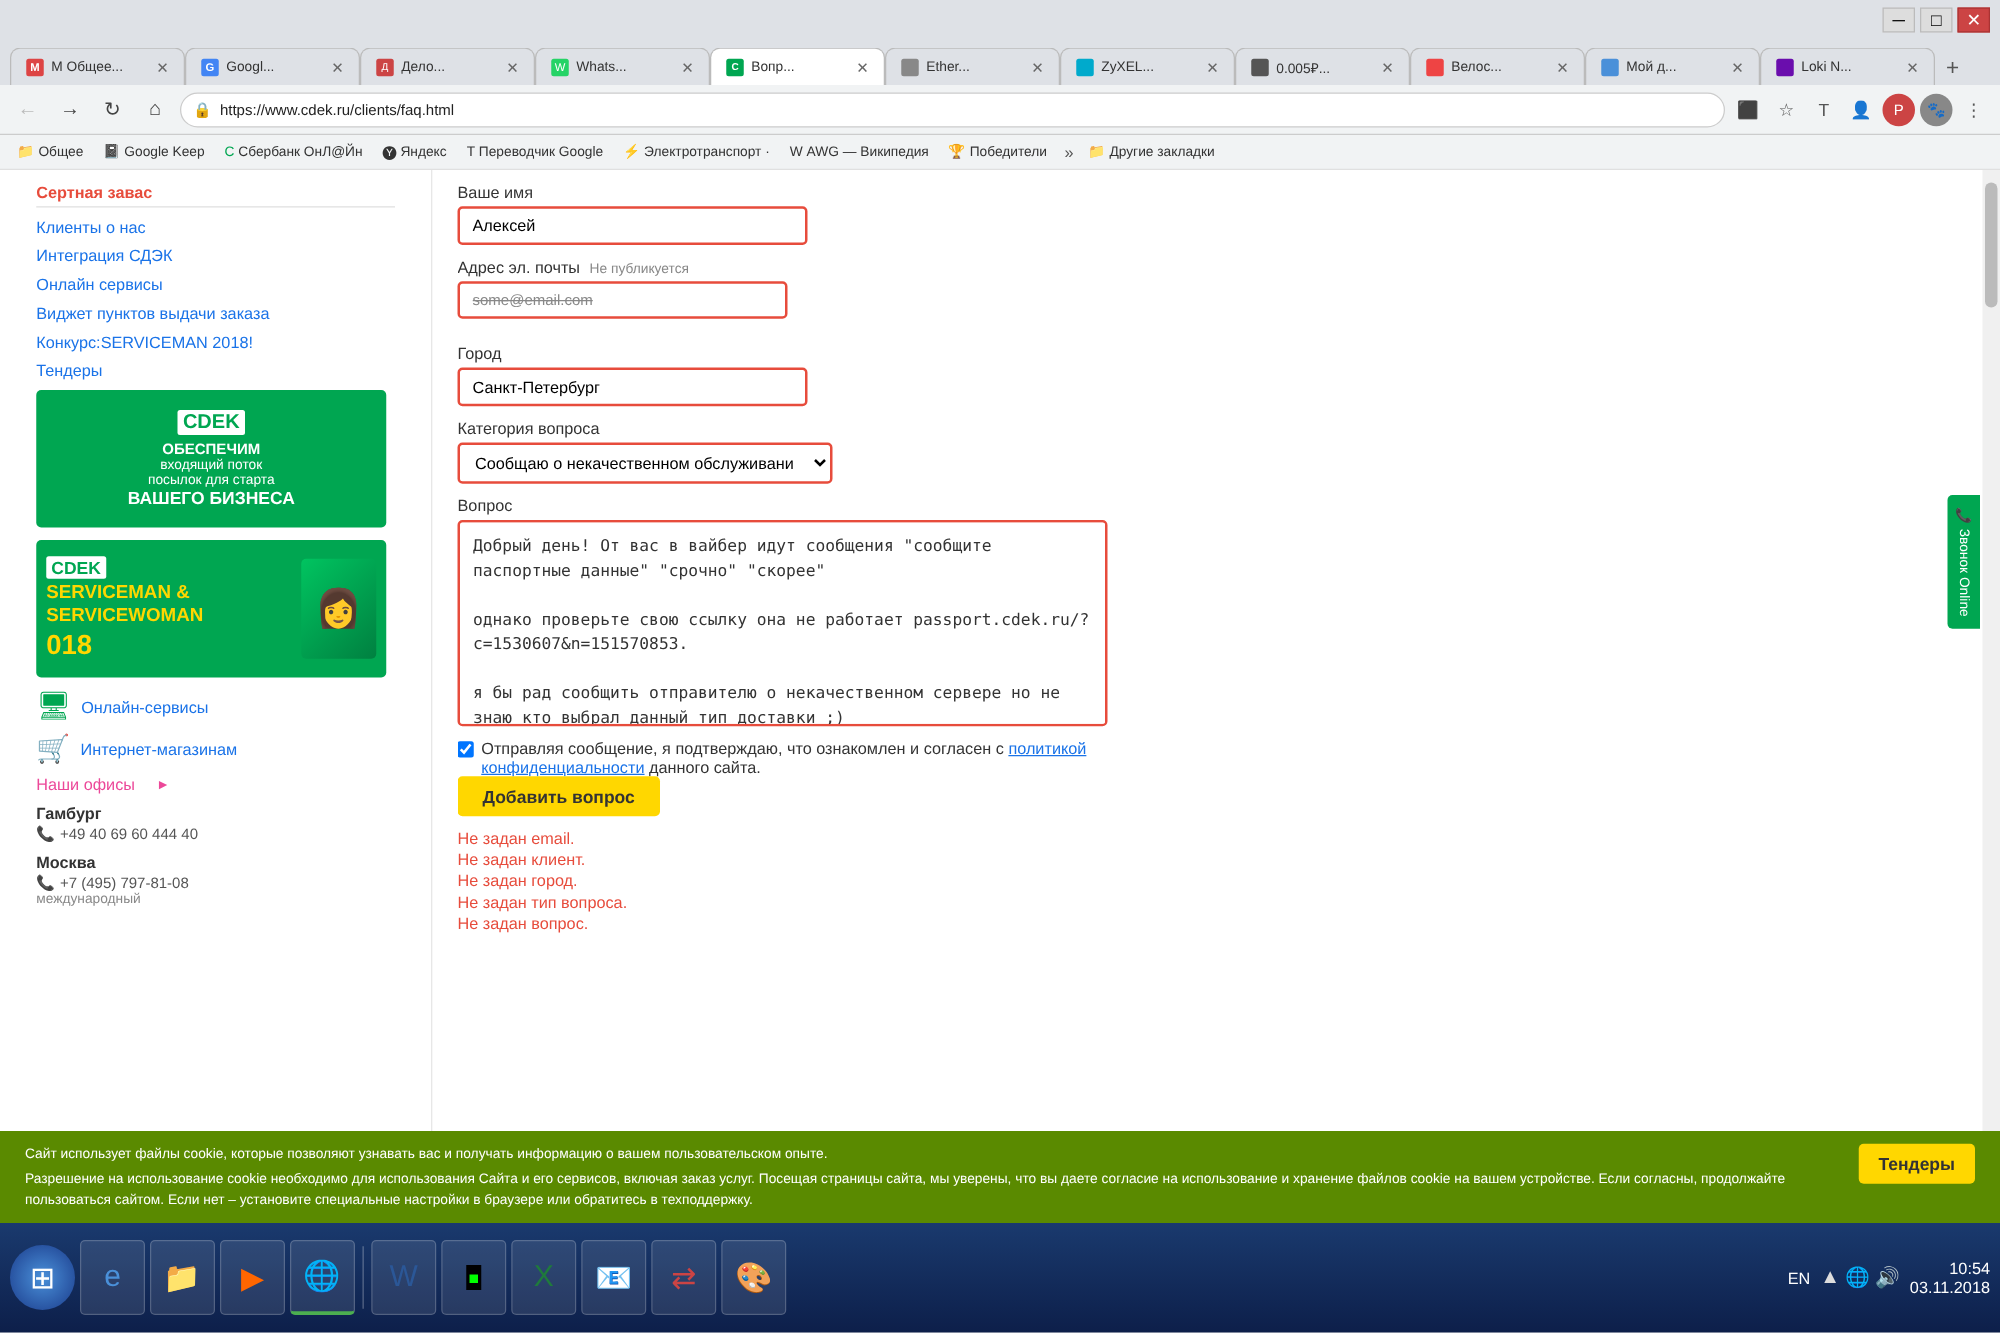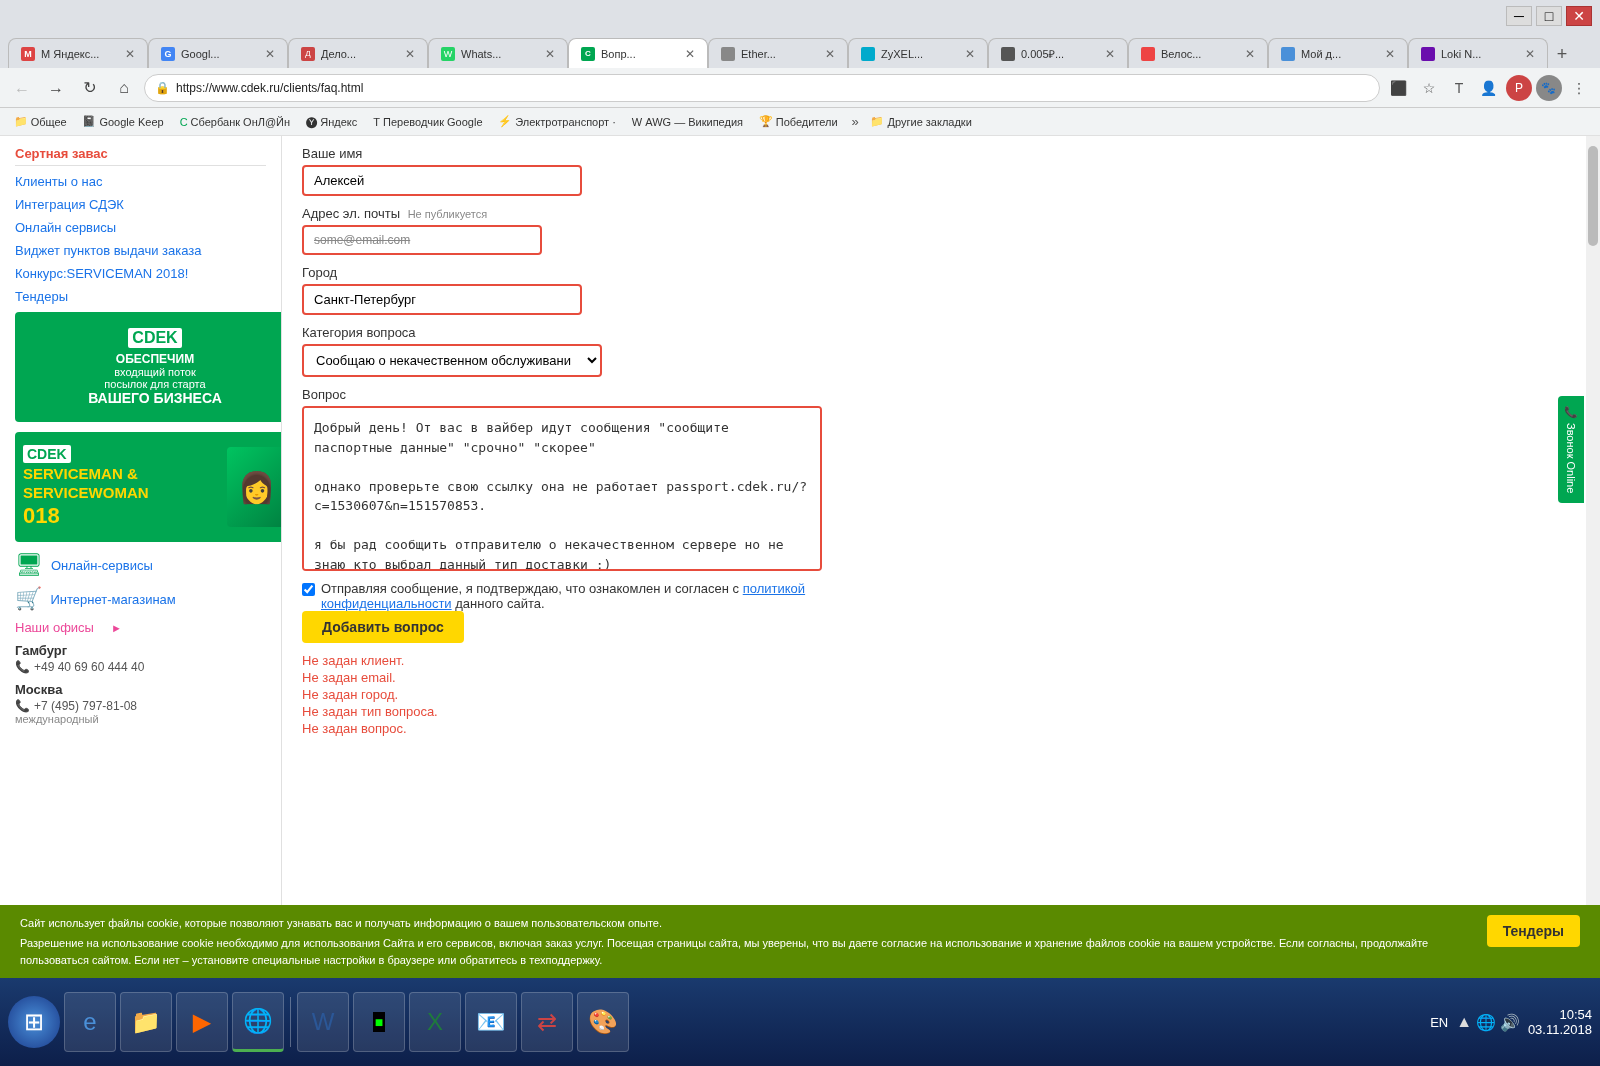--- a/index.html
+++ b/index.html
@@ -25,21 +25,21 @@
     .nav-icons { display: flex; gap: 4px; align-items: center; }
     .nav-icon-btn { width: 26px; height: 26px; border: none; background: transparent; cursor: pointer; display: flex; align-items: center; justify-content: center; font-size: 14px; color: #555; border-radius: 50%; }
 
     .bookmarks-bar { display: flex; align-items: center; padding: 2px 8px; gap: 4px; height: 28px; background: #f1f3f4; border-bottom: 1px solid #e0e0e0; font-size: 11px; }
     .bookmark-item { display: flex; align-items: center; gap: 3px; padding: 2px 6px; border-radius: 4px; cursor: pointer; color: #333; white-space: nowrap; }
 
     
     .page-wrapper { display: flex; height: calc(1066px - 136px - 88px); background: #fff; }
 
     
-    .sidebar { width: 282px; flex-shrink: 0; padding: 10px 15px; border-right: 1px solid #e0e0e0; overflow: hidden; }
+    .sidebar { width: 346px; flex-shrink: 0; padding: 10px 29px; border-right: 1px solid #e0e0e0; overflow: hidden; }
     .sidebar-nav-link { display: block; color: #1a73e8; text-decoration: none; font-size: 13px; margin-bottom: 8px; cursor: pointer; }
 
     .sidebar-banner { width: 280px; height: 110px; background: #00a651; border-radius: 4px; display: flex; flex-direction: column; align-items: center; justify-content: center; margin-bottom: 10px; padding: 8px; position: relative; overflow: hidden; }
     .sidebar-banner-green { background: #00a651; }
 
     .sidebar-banner2 { width: 280px; height: 110px; background: #00a651; border-radius: 4px; display: flex; align-items: center; padding: 8px; margin-bottom: 10px; gap: 8px; }
     .banner2-label { color: #ffd700; font-size: 15px; font-weight: bold; }
     .banner-number { color: #ffd700; font-size: 22px; font-weight: bold; }
 
     .sidebar-online-services { display: flex; align-items: center; gap: 8px; color: #1a73e8; cursor: pointer; margin-bottom: 8px; font-size: 13px; }
@@ -50,21 +50,21 @@
     .sidebar-city2 { font-size: 13px; font-weight: bold; color: #333; margin-bottom: 2px; }
     .sidebar-phone2 { font-size: 12px; color: #555; display: flex; align-items: center; gap: 4px; }
     .small-text { font-size: 11px; color: #888; }
 
     
     .main-content { flex: 1; padding: 10px 20px; overflow: hidden; background: #fff; }
     .form-section { max-width: 580px; }
 
     .form-label { font-size: 13px; color: #333; margin-bottom: 4px; display: block; }
     .form-input { width: 280px; border: 2px solid #e74c3c; border-radius: 4px; padding: 6px 10px; font-size: 13px; outline: none; margin-bottom: 10px; display: block; }
-    .form-input-email { width: 240px; border: 2px solid #e74c3c; border-radius: 4px; padding: 6px 10px; font-size: 12px; outline: none; margin-bottom: 10px; display: block; color: #888; text-decoration: line-through; }
+    .form-input-email { width: 264px; border: 2px solid #e74c3c; border-radius: 4px; padding: 6px 10px; font-size: 12px; outline: none; margin-bottom: 20px; display: block; color: #888; text-decoration: line-through; }
 
     .form-select { width: 300px; border: 2px solid #e74c3c; border-radius: 4px; padding: 6px 8px; font-size: 13px; background: #fff; margin-bottom: 10px; display: block; }
 
     .form-textarea { width: 520px; height: 165px; border: 2px solid #e74c3c; border-radius: 4px; padding: 10px; font-size: 13px; resize: none; outline: none; display: block; margin-bottom: 10px; line-height: 1.5; color: #333; }
 
     .checkbox-row { display: flex; align-items: flex-start; gap: 6px; font-size: 13px; color: #333; max-width: 520px; }
     .checkbox-row a { color: #1a73e8; text-decoration: underline; }
 
     .submit-btn { background: #ffd700; border: none; border-radius: 4px; padding: 8px 20px; font-size: 14px; font-weight: bold; color: #333; cursor: pointer; margin-bottom: 10px; }
 
@@ -106,21 +106,21 @@
       <button style="width:26px;height:20px;background:#ddd;border:1px solid #bbb;cursor:pointer;font-size:14px;display:flex;align-items:center;justify-content:center;">─</button>
       <button style="width:26px;height:20px;background:#ddd;border:1px solid #bbb;cursor:pointer;font-size:14px;display:flex;align-items:center;justify-content:center;">□</button>
       <button style="width:26px;height:20px;background:#c44;border:1px solid #a33;cursor:pointer;color:#fff;font-size:14px;display:flex;align-items:center;justify-content:center;">✕</button>
     </div>
   </div>
 
   <div class="tab-bar">
 
     <div class="tab">
       <div class="tab-favicon fav-gmail" style="width:14px;height:14px;border-radius:2px;display:flex;align-items:center;justify-content:center;font-size:9px;color:#fff;font-weight:bold;">М</div>
-      <span class="tab-label">М Яндекс...</span>
+      <span class="tab-label">М Общее...</span>
       <span class="tab-close">✕</span>
     </div>
     <div class="tab">
       <div class="tab-favicon" style="width:14px;height:14px;border-radius:2px;background:#4285f4;display:flex;align-items:center;justify-content:center;font-size:9px;color:#fff;font-weight:bold;">G</div>
       <span class="tab-label">Googl...</span>
       <span class="tab-close">✕</span>
     </div>
     <div class="tab">
       <div class="tab-favicon" style="width:14px;height:14px;border-radius:2px;background:#c44;display:flex;align-items:center;justify-content:center;font-size:8px;color:#fff;">Д</div>
       <span class="tab-label">Дело...</span>
@@ -334,22 +334,22 @@
           <a href="#"> <span>политикой конфиденциальности</span></a>
           <span>данного сайта.</span>
         </span>
       </div>
 
       
       <button class="submit-btn">Добавить вопрос</button>
 
       
       <div>
+        <span class="error-text">Не задан email.</span>
         <span class="error-text">Не задан клиент.</span>
-        <span class="error-text">Не задан email.</span>
         <span class="error-text">Не задан город.</span>
         <span class="error-text">Не задан тип вопроса.</span>
         <span class="error-text">Не задан вопрос.</span>
       </div>
     </div>
   </div>
 
   <div class="scrollbar-track" style="position:absolute;right:0;top:0;bottom:0;width:14px;background:#f0f0f0;">
     <div class="scrollbar-thumb" style="position:absolute;top:10px;right:2px;width:10px;height:100px;background:#bbb;border-radius:5px;"></div>
   </div>

